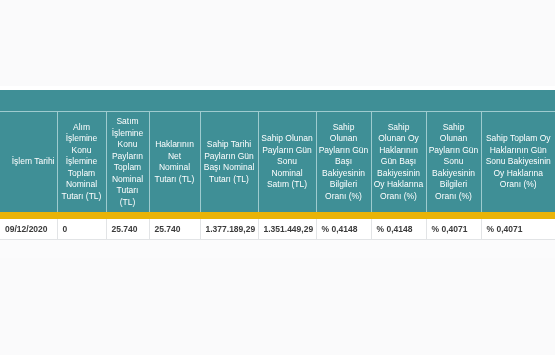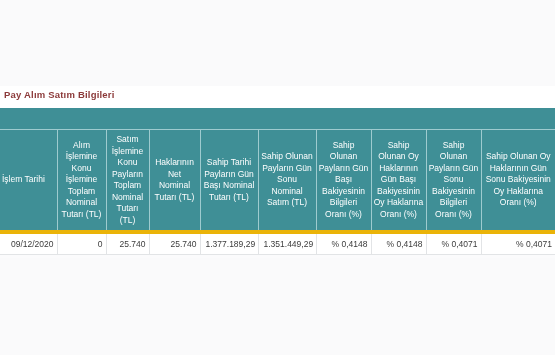--- a/index.html
+++ b/index.html
@@ -65,36 +65,37 @@
     vertical-align: middle;
     padding: 4px 2px 4px 2px;
     border-left: 1px solid #9ecbcf;
     border-top: 1px solid #9ecbcf;
     height: 100px;
     box-sizing: border-box;
     word-wrap: break-word;
   }
   table.data-table thead tr.header-row th:first-child {
     border-left: none;
-    text-align: left;
+    text-align: right;
   }
   table.data-table tbody tr.data-row td {
     background: #ffffff;
     color: #3b3b3b;
     font-size: 8.5px;
     line-height: 12px;
-    text-align: right;
+    text-align: left;
     vertical-align: middle;
     padding: 4px 3px 4px 5px;
     border-left: 1px solid #e2e4e6;
-    border-top: 4px solid #eab308;
+    border-top: 7px solid #eab308;
     border-bottom: 1px solid #e2e4e6;
     height: 18px;
     box-sizing: border-box;
     white-space: nowrap;
+    font-weight: bold;
   }
   table.data-table tbody tr.data-row td:first-child {
     border-left: none;
   }
   .below-fill {
     position: absolute;
     left: 0;
     right: 0;
     top: 258px;
     bottom: 0;
@@ -112,21 +113,20 @@
   col.c8 { width: 55px; }
   col.c9 { width: 74px; }
 </style>
 </head>
 <body>
 
 <div class="page">
 
   <div class="top-spacer"></div>
 
-  <div class="section-title">Pay Alım Satım Bilgileri</div>
 
   <div class="title-gap"></div>
 
   <div class="table-wrap">
     <table class="data-table">
       <colgroup>
         <col class="c0">
           <col class="c1">
           <col class="c2">
           <col class="c3">
@@ -144,21 +144,21 @@
         <tr class="header-row">
           <th>İşlem Tarihi</th>
           <th>Alım İşlemine Konu İşlemine Toplam Nominal Tutarı (TL)</th>
           <th>Satım İşlemine Konu Payların Toplam Nominal Tutarı (TL)</th>
           <th>Haklarının Net Nominal Tutarı (TL)</th>
           <th>Sahip Tarihi Payların Gün Başı Nominal Tutarı (TL)</th>
           <th>Sahip Olunan Payların Gün Sonu Nominal Satım (TL)</th>
           <th>Sahip Olunan Payların Gün Başı Bakiyesinin Bilgileri Oranı (%)</th>
           <th>Sahip Olunan Oy Haklarının Gün Başı Bakiyesinin Oy Haklarına Oranı (%)</th>
           <th>Sahip Olunan Payların Gün Sonu Bakiyesinin Bilgileri Oranı (%)</th>
-          <th>Sahip Olunan Oy Haklarının Gün Sonu Bakiyesinin Oy Haklarına Oranı (%)</th>
+          <th>Sahip Toplam Oy Haklarının Gün Sonu Bakiyesinin Oy Haklarına Oranı (%)</th>
         </tr>
       </thead>
       <tbody>
         <tr class="data-row">
           <td>09/12/2020</td>
           <td>0</td>
           <td>25.740</td>
           <td>25.740</td>
           <td>1.377.189,29</td>
           <td>1.351.449,29</td>

